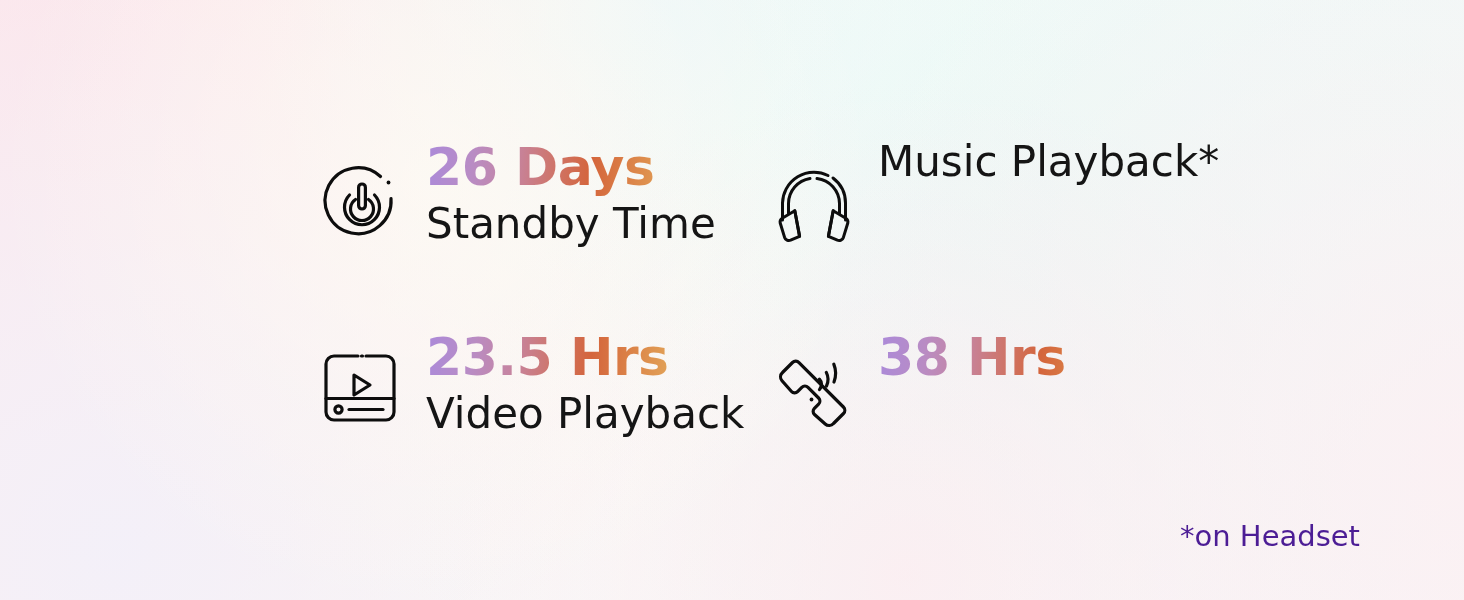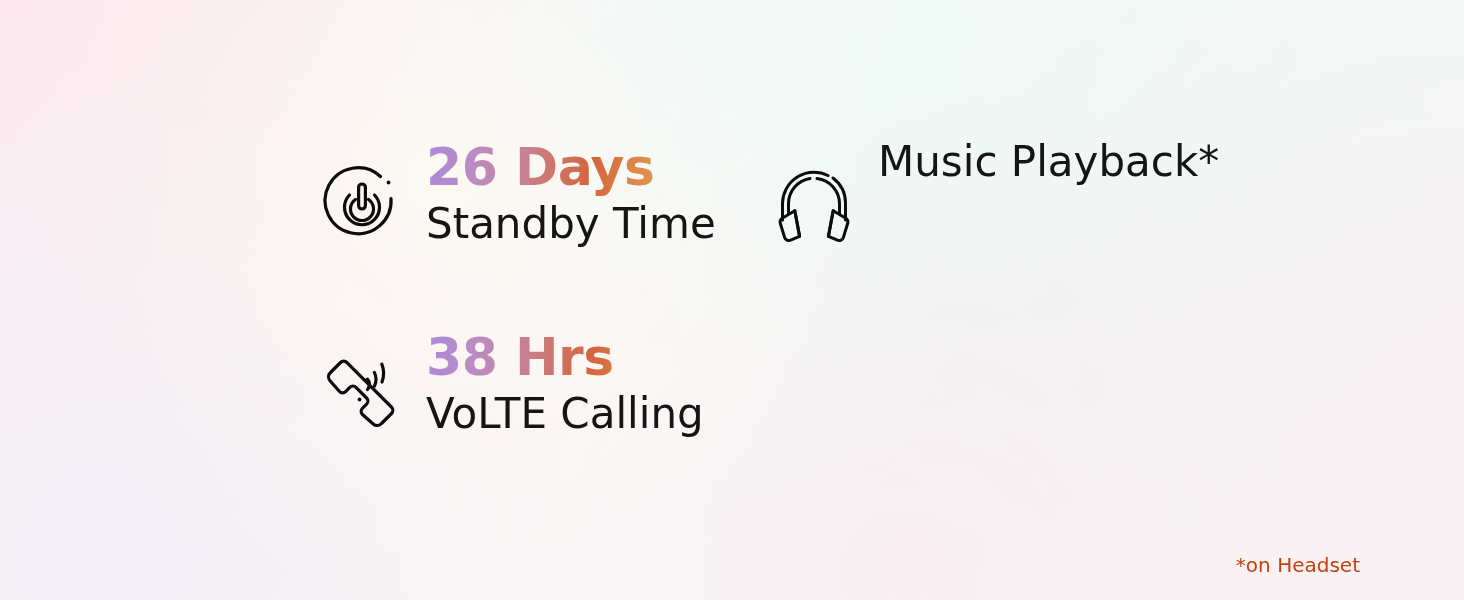--- a/index.html
+++ b/index.html
@@ -141,25 +141,25 @@
     white-space: nowrap;
     margin-top: 2px;
   }
 
   
   .row2 .stat-icon { padding-top: 22px; }
 
   .footnote {
     position: absolute;
     right: 104px;
-    top: 550px;
-    font-family: "DejaVu Sans", sans-serif;
-    font-size: 20px;
+    top: 521px;
+    font-family: "DejaVu Sans", sans-serif;
+    font-size: 29px;
     line-height: 30px;
-    color: #c2410c;
+    color: #4c1d95;
     white-space: nowrap;
   }
 </style>
 </head>
 <body>
 
 <div id="banner">
 
   <div class="bg-layer bg-base"></div>
   <div class="bg-layer bg-blob-a"></div>
@@ -200,34 +200,49 @@
           <path d="M24.8 48.8 L29.6 74.4"></path>
           <path d="M63.2 48.8 L75.8 56.2 A4.6 4.6 0 0 1 77.8 61 L73.4 75.4 A4.6 4.6 0 0 1 67.4 78.2 L58.4 74.4 Z"></path>
           <path d="M63.2 48.8 L58.4 74.4"></path>
         </svg>
       </div>
       <div class="stat-text">
         <div class="stat-label">Music Playback*</div>
       </div>
     </div>
 
+    <div class="stat-item row2">
+      <div class="stat-icon">
+        <svg width="84" height="80" viewBox="0 0 84 80" fill="none" stroke="#0d0d0d" stroke-width="3.2" stroke-linecap="round" stroke-linejoin="round">
+          <path d="M48 8 H68 A8 8 0 0 1 76 16 V64 A8 8 0 0 1 68 72 H16 A8 8 0 0 1 8 64 V16 A8 8 0 0 1 16 8 H40"></path>
+          <path d="M43.5 8 H44.5"></path>
+          <path d="M8 50.5 H76"></path>
+          <path d="M36 27 L52 37 L36 47 Z"></path>
+          <circle cx="20.5" cy="61.5" r="3.6"></circle>
+          <path d="M31 61.5 H65"></path>
+        </svg>
+      </div>
+      <div class="stat-text">
+        <div class="stat-value">23.5 Hrs</div>
+        <div class="stat-label">Video Playback</div>
+      </div>
+    </div>
 
     <div class="stat-item row2">
       <div class="stat-icon">
         <svg width="90" height="88" viewBox="0 0 90 88" fill="none" stroke="#0d0d0d" stroke-width="3.2" stroke-linecap="round" stroke-linejoin="round">
           <path d="M22.5 14.5 L12.5 24.5 A6 6 0 0 0 12 32.8 L21.5 43.5 A4.2 4.2 0 0 0 27.6 43.6 L31.8 39.4 A4.4 4.4 0 0 1 38 39.4 L48.6 50 A4.4 4.4 0 0 1 48.6 56.2 L44.4 60.4 A4.2 4.2 0 0 0 44.5 66.5 L55.2 76 A6 6 0 0 0 63.5 75.5 L73.5 65.5 A4.6 4.6 0 0 0 73.4 59 L29 14.6 A4.6 4.6 0 0 0 22.5 14.5 Z"></path>
           <circle cx="41.5" cy="51.5" r="1.9" fill="#0d0d0d" stroke="none"></circle>
           <path d="M49.5 41.5 A7.5 7.5 0 0 0 49.4 31.2"></path>
           <path d="M56.5 38 A15.5 15.5 0 0 0 56.3 24.4"></path>
           <path d="M64 34 A24.5 24.5 0 0 0 63.8 16.2"></path>
         </svg>
       </div>
       <div class="stat-text">
         <div class="stat-value">38 Hrs</div>
-        <div class="stat-label">VoLTE Calling</div>
       </div>
     </div>
 
   </div>
 
   <div class="footnote">*on Headset</div>
 
 </div>
 
 </body></html>

